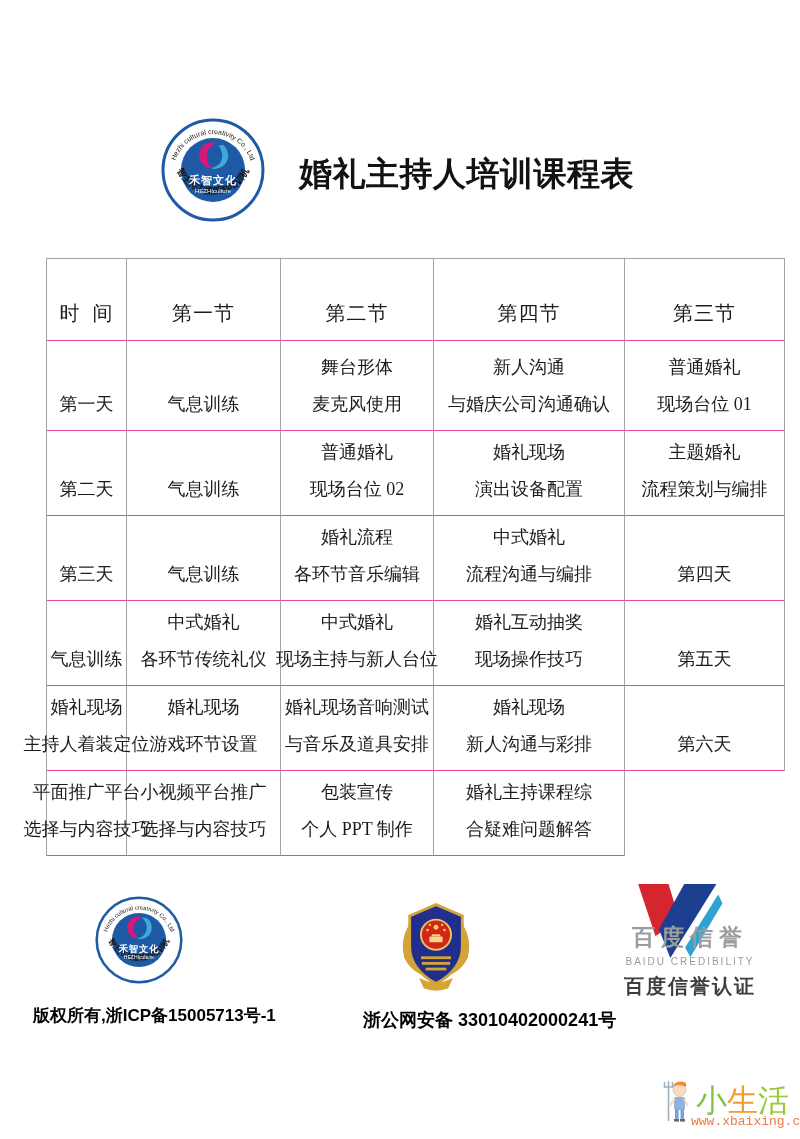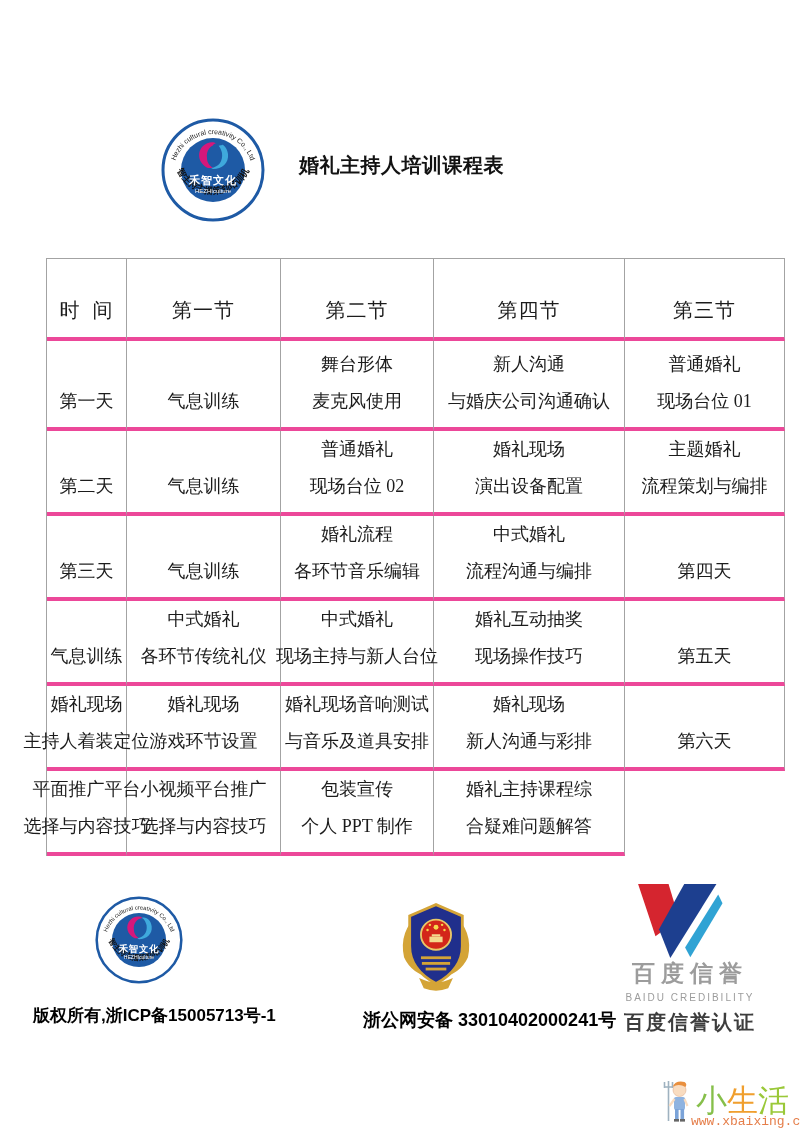--- a/index.html
+++ b/index.html
@@ -4,46 +4,46 @@
 <style>
   html,body{margin:0;padding:0;}
   body{
     width:800px;height:1139px;position:relative;background:#ffffff;overflow:hidden;
     font-family:"Liberation Serif","DejaVu Serif",serif;color:#1e1e1e;
   }
   .abs{position:absolute;}
 
   
   .page-title{
-    left:299px;top:152px;font-size:20px;font-weight:bold;color:#121212;
+    left:299px;top:152px;font-size:33px;font-weight:bold;color:#121212;
     white-space:nowrap;letter-spacing:0.5px;
   }
 
   
   .course-table{
     left:46px;top:258px;
     display:grid;
     grid-template-columns:80px 154px 153px 191px 160px;
     grid-template-rows:82px 90px 85px 85px 85px 85px 85px;
     border-top:1px solid #a3a3a3;border-left:1px solid #a3a3a3;
     font-size:18px;color:#1c1c1c;
   }
   .cell{
-    border-right:1px solid #a3a3a3;border-bottom:4px solid #ec4899;
+    border-right:1px solid #a3a3a3;border-bottom:1px solid #ec4899;
     display:flex;flex-direction:column;align-items:center;justify-content:flex-end;
     text-align:center;padding-bottom:14px;box-sizing:border-box;white-space:nowrap;
   }
   .cell .l1{margin-bottom:13px;margin-top:25px;}
   .th{font-size:20px;padding-bottom:13px;letter-spacing:1px;white-space:pre;}
 
   
   .sans{font-family:"Liberation Sans","DejaVu Sans",sans-serif;}
   .copyright{left:33px;top:1004px;font-size:17px;font-weight:bold;color:#000;white-space:nowrap;}
   .police-text{left:318px;top:1008px;font-size:18px;font-weight:bold;color:#000;white-space:nowrap;letter-spacing:0px;margin-left:45px;}
-  .baidu-block{left:600px;top:958px;width:180px;text-align:center;}
+  .baidu-block{left:600px;top:922px;width:180px;text-align:center;}
   .baidu-title{font-size:23px;color:#9c9c9c;letter-spacing:6px;font-weight:bold;white-space:nowrap;}
   .baidu-sub{font-size:10px;color:#9c9c9c;letter-spacing:2px;margin-top:3px;white-space:nowrap;}
   .baidu-caption{font-size:20px;color:#3d3d3d;letter-spacing:2px;margin-top:6px;white-space:nowrap;font-weight:bold;}
 
   
   .wm-name{left:696px;top:1080px;font-size:31px;font-weight:normal;white-space:nowrap;
            font-family:"Liberation Sans","DejaVu Sans",sans-serif;}
   .wm-url{left:691px;top:1114px;font-size:13px;color:#e57e4a;
           font-family:"Liberation Mono","DejaVu Sans Mono",monospace;white-space:nowrap;}
 </style>

